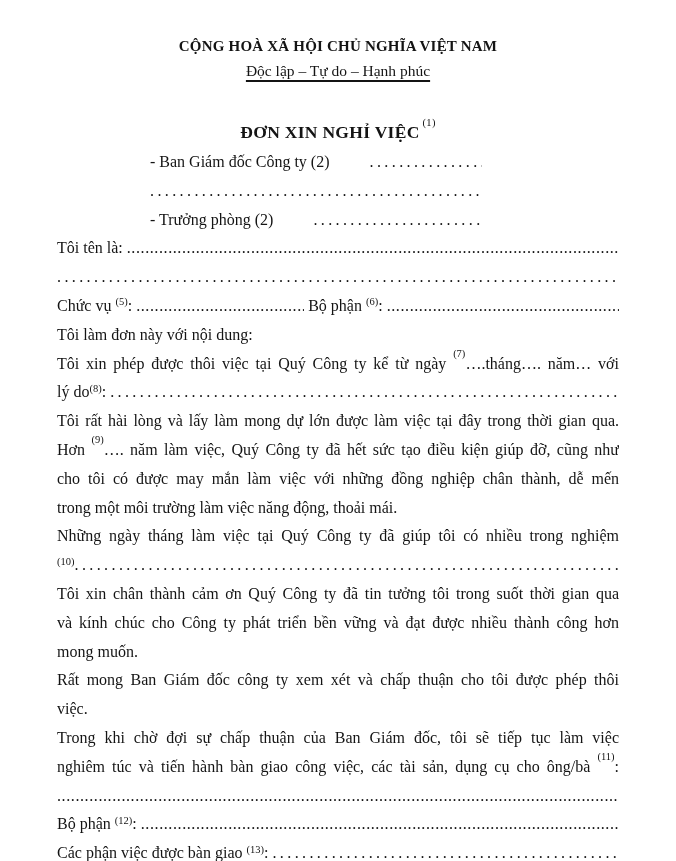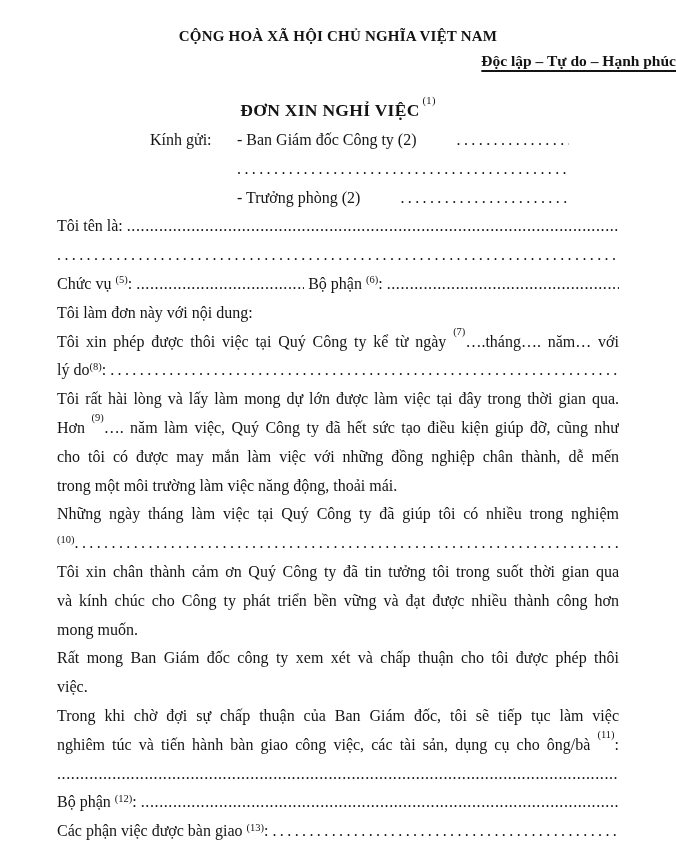--- a/index.html
+++ b/index.html
@@ -12,41 +12,41 @@
     font-family: "Liberation Serif", "DejaVu Serif", serif;
     font-size: 16px;
     overflow: hidden;
     box-sizing: border-box;
   }
   .hdr1 {
     text-align: center;
     font-weight: bold;
     font-size: 15px;
     line-height: 20px;
-    padding-top: 26px;
+    padding-top: 36px;
     letter-spacing: 0.2px;
   }
   .hdr2 {
-    text-align: right;
-    font-weight: bold;
+    text-align: center;
+    font-weight: normal;
     font-size: 15.5px;
     line-height: 20px;
     margin-top: 5px;
   }
   .hdr2 .u {
     text-decoration: underline;
     text-underline-offset: 4px;
     text-decoration-thickness: 1.5px;
   }
   .doc-title {
     text-align: center;
     font-weight: bold;
     font-size: 17.5px;
     line-height: 23px;
-    margin-top: 28px;
+    margin-top: 40px;
     letter-spacing: 0.3px;
   }
   .doc-title sup.note { font-weight: normal; }
   .kinh-gui {
     display: flex;
     padding-left: 150px;
     margin-top: 4px;
   }
   .kg-label { width: 87px; line-height: 28.8px; }
   .kg-list { width: 332px; }
@@ -82,21 +82,20 @@
 
   <div class="hdr2">
     <span class="u">Độc lập – Tự do – Hạnh phúc</span>
   </div>
 
   <div class="doc-title">
     <span>ĐƠN XIN NGHỈ VIỆC</span><sup class="note">&nbsp;</sup><sup class="note">(1)</sup>
   </div>
 
   <div class="kinh-gui">
-    <div class="kg-label">Kính gửi:</div>
     <div class="kg-list">
         <div class="kg-item">
           <span class="txt">- Ban Giám đốc Công ty (2)</span>
           <span class="fill wide">........................................................................................................................</span>
         </div>
         <div class="kg-item">
           <span class="fill wide">........................................................................................................................</span>
         </div>
         <div class="kg-item">
           <span class="txt">- Trưởng phòng (2)</span>

